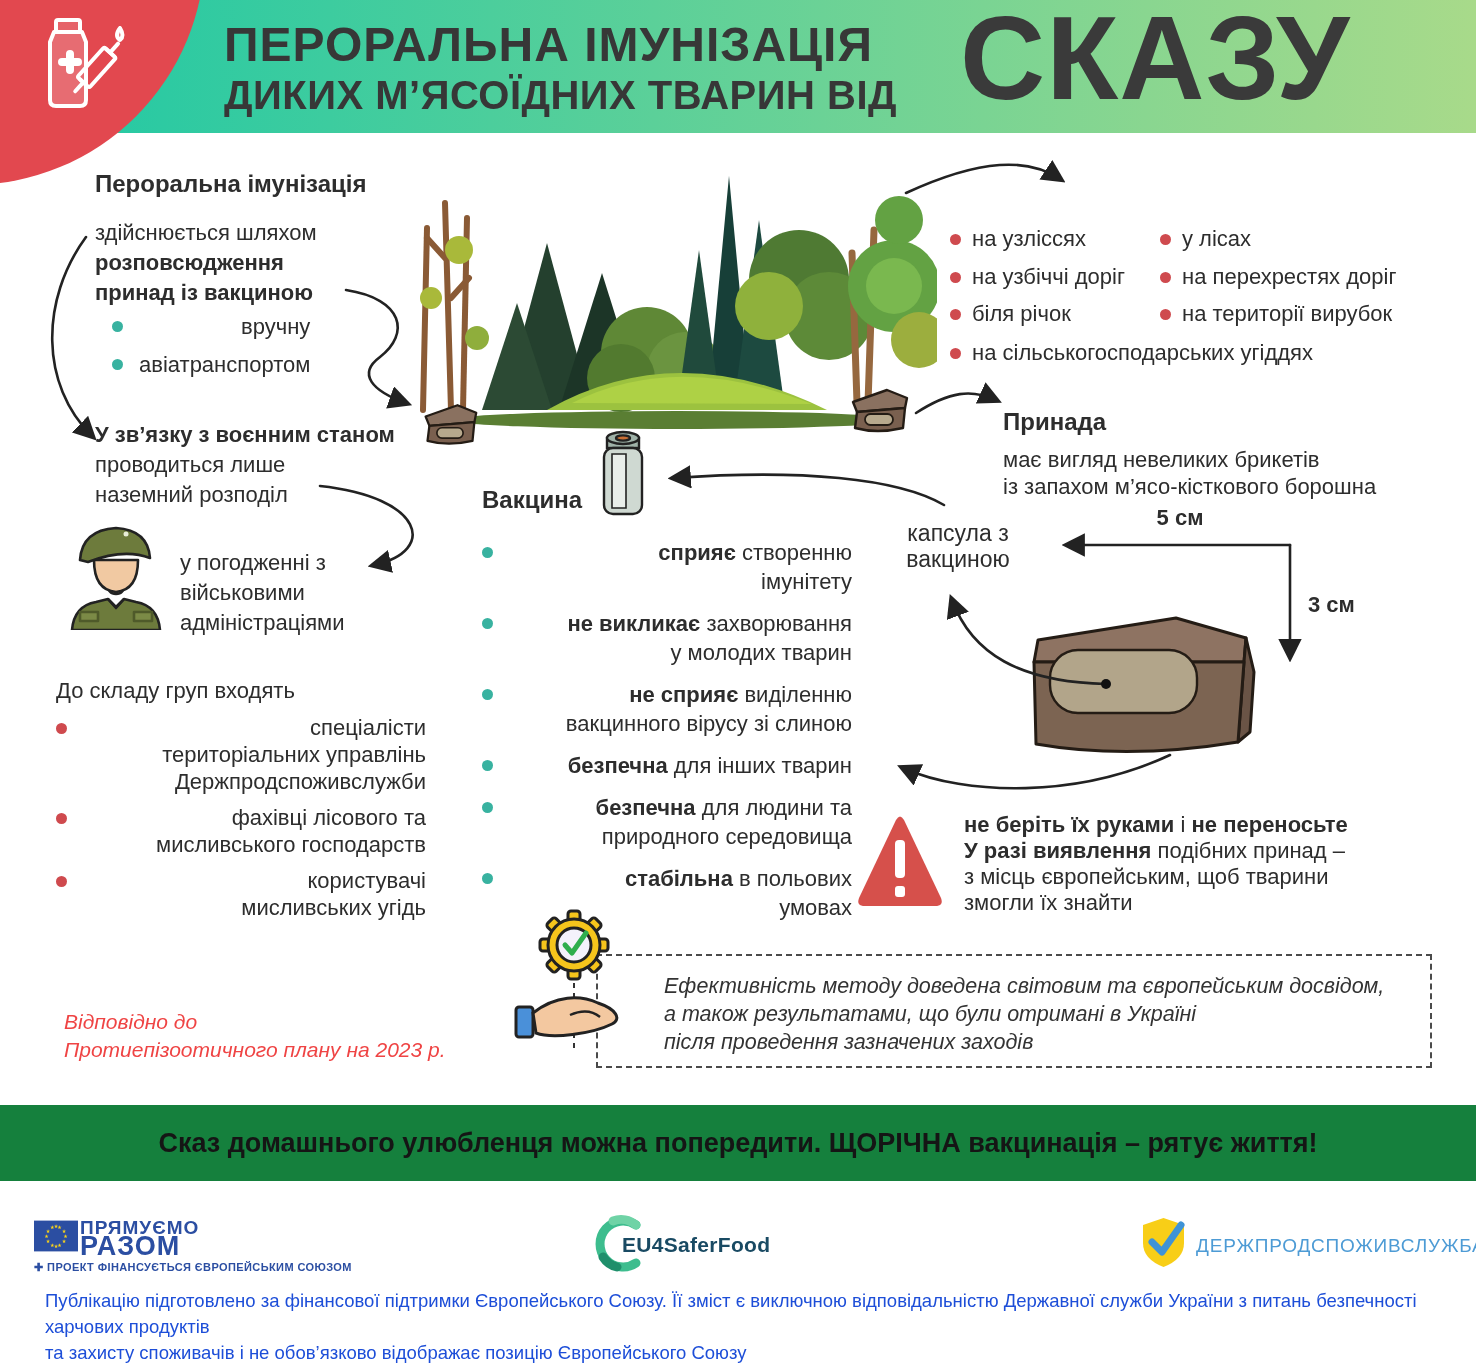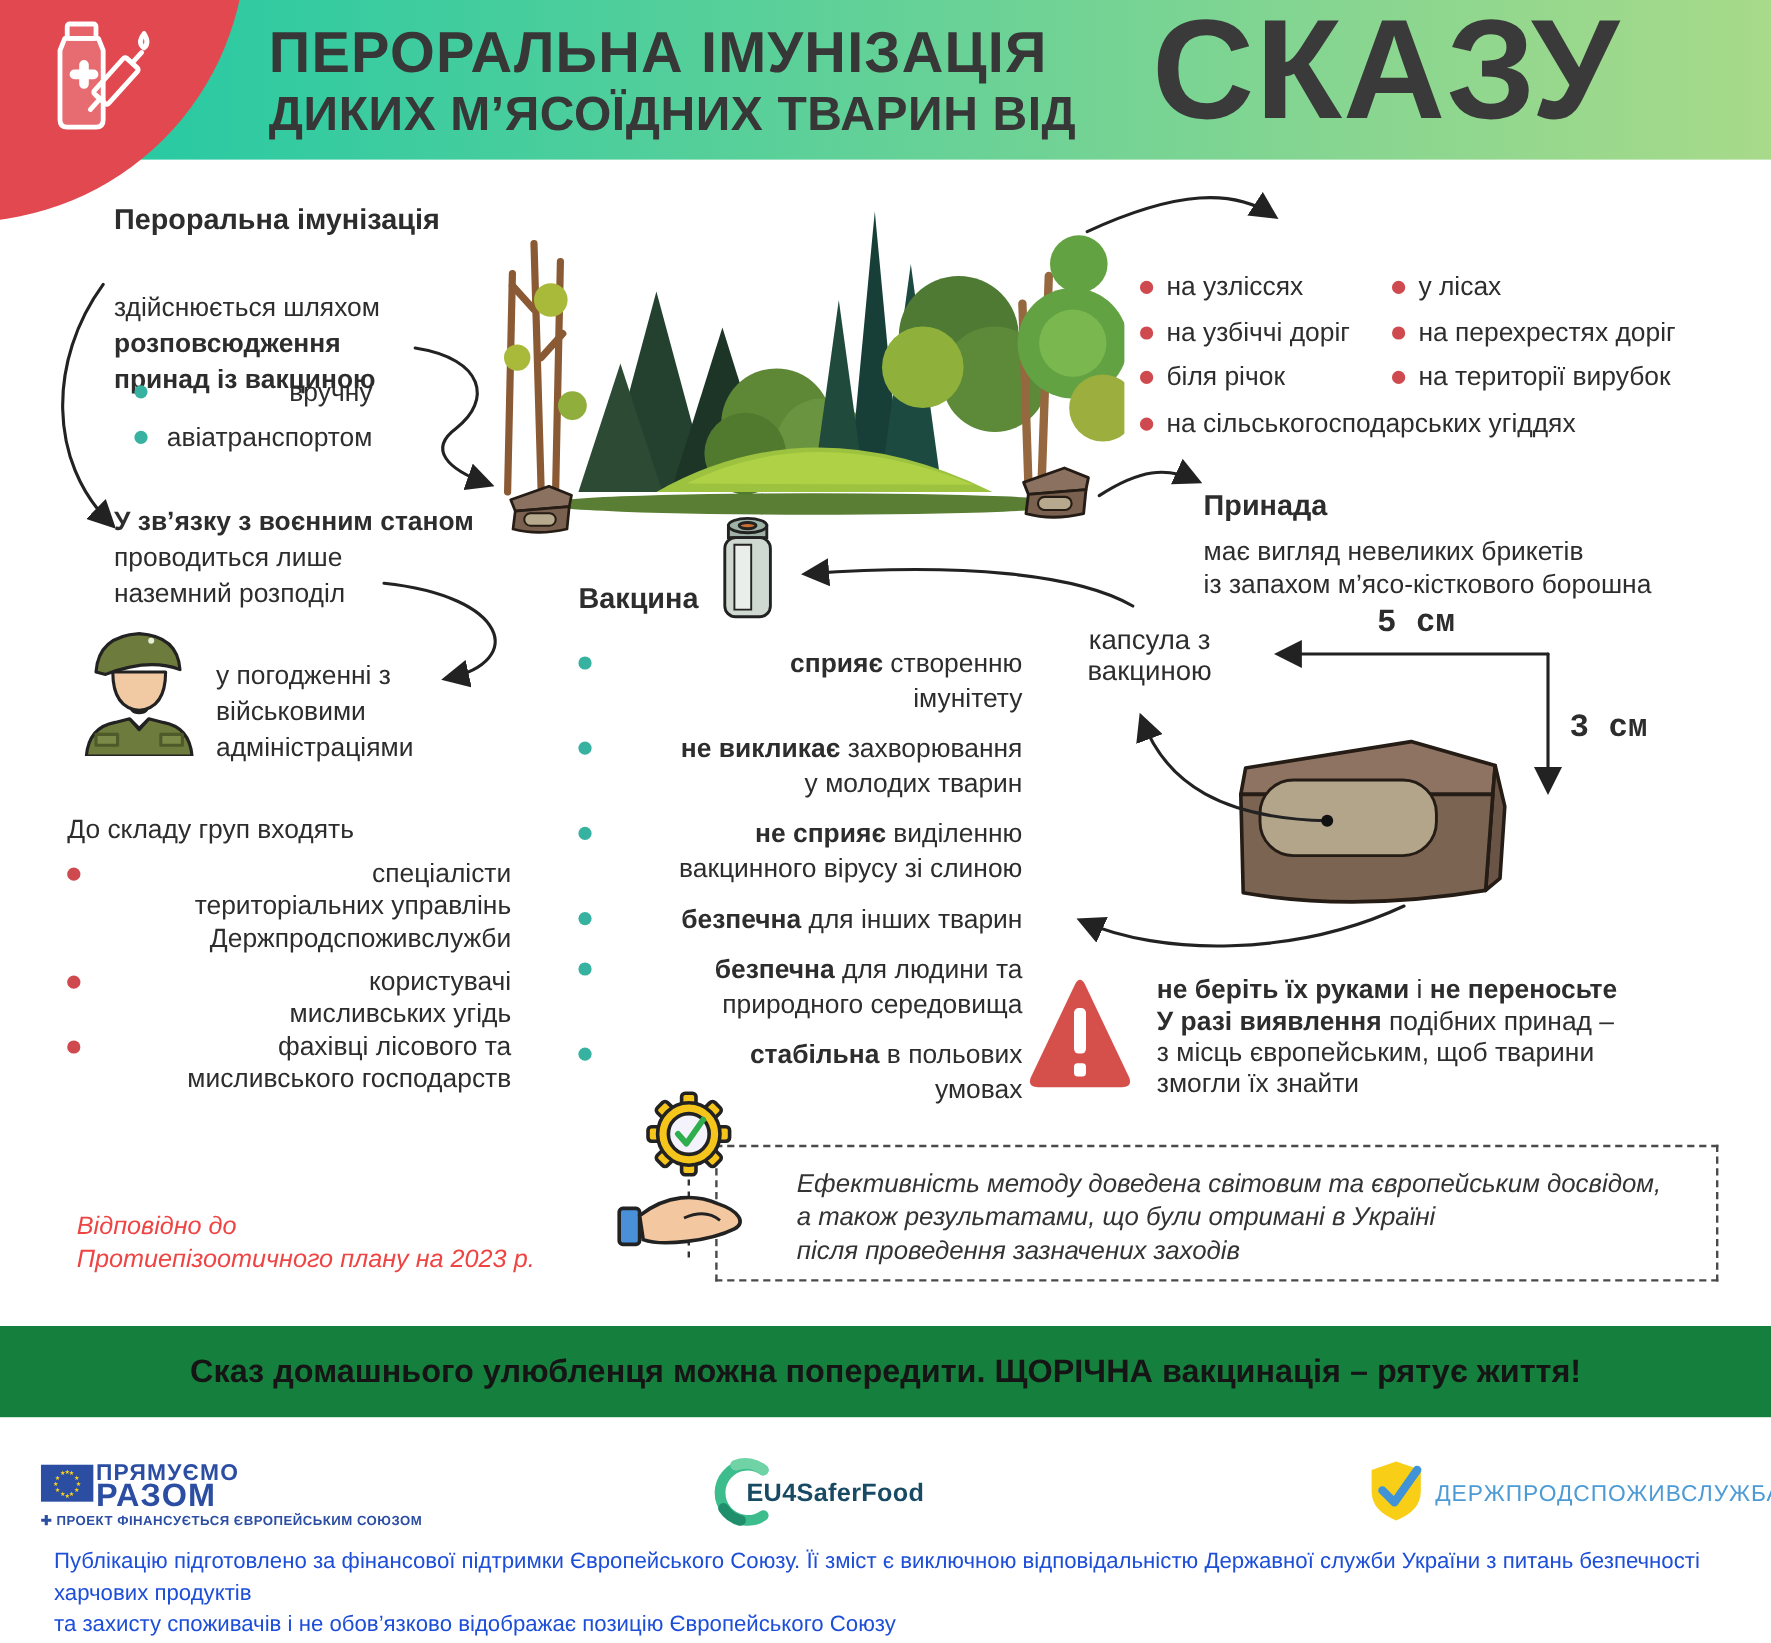--- a/index.html
+++ b/index.html
@@ -31,21 +31,21 @@
   .banner{left:0;top:1105px;width:1476px;height:76px;background:#15803d;display:flex;align-items:center;justify-content:center;}
   .banner div{font-size:27px;font-weight:bold;color:#151515;}
   .eu-line1{left:80px;top:1217px;font-size:19px;font-weight:bold;color:#2b4ea2;letter-spacing:1px;}
   .eu-line2{left:80px;top:1231px;font-size:27px;font-weight:bold;color:#2b4ea2;letter-spacing:1px;}
   .eu-note{left:34px;top:1261px;font-size:11px;font-weight:bold;color:#2b4ea2;letter-spacing:.4px;}
   .eu4label{left:622px;top:1233px;font-size:21px;font-weight:bold;color:#194a63;letter-spacing:.3px;}
   .dpsslabel{left:1196px;top:1235px;font-size:19px;color:#4d9bd5;letter-spacing:.8px;}
   .disclaimer{left:45px;top:1288px;width:1420px;font-size:18.5px;line-height:26px;color:#1d4ed8;}
   .wline{font-size:22px;line-height:26px;}
   .caplabel{left:878px;top:520px;width:128px;text-align:center;font-size:23px;font-weight:normal;line-height:26px;margin-left:16px;}
-  .dim{font-size:27px;font-weight:bold;font-family:Liberation Mono, monospace;}
+  .dim{font-size:22px;font-weight:bold;}
 </style>
 </head>
 <body>
 
 <div class="page">
 
   <div class="abs band"></div>
   <div class="abs blob"></div>
   <svg class="abs" style="left:36px;top:14px;" width="100" height="104" viewBox="0 0 100 104">
     <g stroke="#ffffff" stroke-width="4" fill="none" stroke-linejoin="round" stroke-linecap="round">
@@ -59,21 +59,21 @@
       <path d="M84,14 q5,8 0,12 q-6,-4 0,-12" fill="rgba(255,255,255,.2)"></path>
     </g>
   </svg>
   <div class="abs title">
     <div class="l1">ПЕРОРАЛЬНА ІМУНІЗАЦІЯ</div>
     <div class="l2">ДИКИХ М’ЯСОЇДНИХ ТВАРИН ВІД</div>
   </div>
   <div class="abs bigword">СКАЗУ</div>
 
   <div class="abs h2" style="left:95px;top:170px;">Пероральна імунізація</div>
-  <div class="abs t" style="left:95px;top:218px;margin-top:23px;">
+  <div class="abs t" style="left:95px;top:218px;">
     <div>здійснюється шляхом</div>
     <div class="b ml">розповсюдження
 принад із вакциною</div>
   </div>
   <ul class="plain abs t" style="left:112px;top:312px;">
     <li style="margin-bottom:8px;">
       <span class="dot teal"></span>
       <span>вручну</span>
     </li>
     <li>
@@ -103,29 +103,29 @@
 адміністраціями</div>
 
   <div class="abs t" style="left:56px;top:676px;">До складу груп входять</div>
   <ul class="plain abs" style="left:56px;top:714px;width:370px;font-size:22px;line-height:27px;">
     <li style="margin-bottom:9px;">
       <span class="dot red"></span>
       <span class="ml">спеціалісти
 територіальних управлінь
 Держпродспоживслужби</span>
     </li>
+    <li style="margin-bottom:9px;">
+      <span class="dot red"></span>
+      <span class="ml">фахівці лісового та
+мисливського господарств</span>
+    </li>
     <li>
       <span class="dot red"></span>
       <span class="ml">користувачі
 мисливських угідь</span>
-    </li>
-    <li style="margin-bottom:9px;">
-      <span class="dot red"></span>
-      <span class="ml">фахівці лісового та
-мисливського господарств</span>
     </li>
   </ul>
   <div class="abs note ml" style="left:48px;top:1008px;font-size:21px;line-height:28px;">Відповідно до
 Протиепізоотичного плану на 2023 р.</div>
 
   <svg class="abs" style="left:397px;top:158px;" width="540" height="285" viewBox="0 0 540 285">
     <ellipse cx="280" cy="262" rx="225" ry="9" fill="#5a7e33"></ellipse>
     <g stroke="#8a5a35" stroke-width="6" fill="none" stroke-linecap="round">
       <path d="M30,70 L26,252"></path>
         <path d="M48,45 L54,252"></path>

